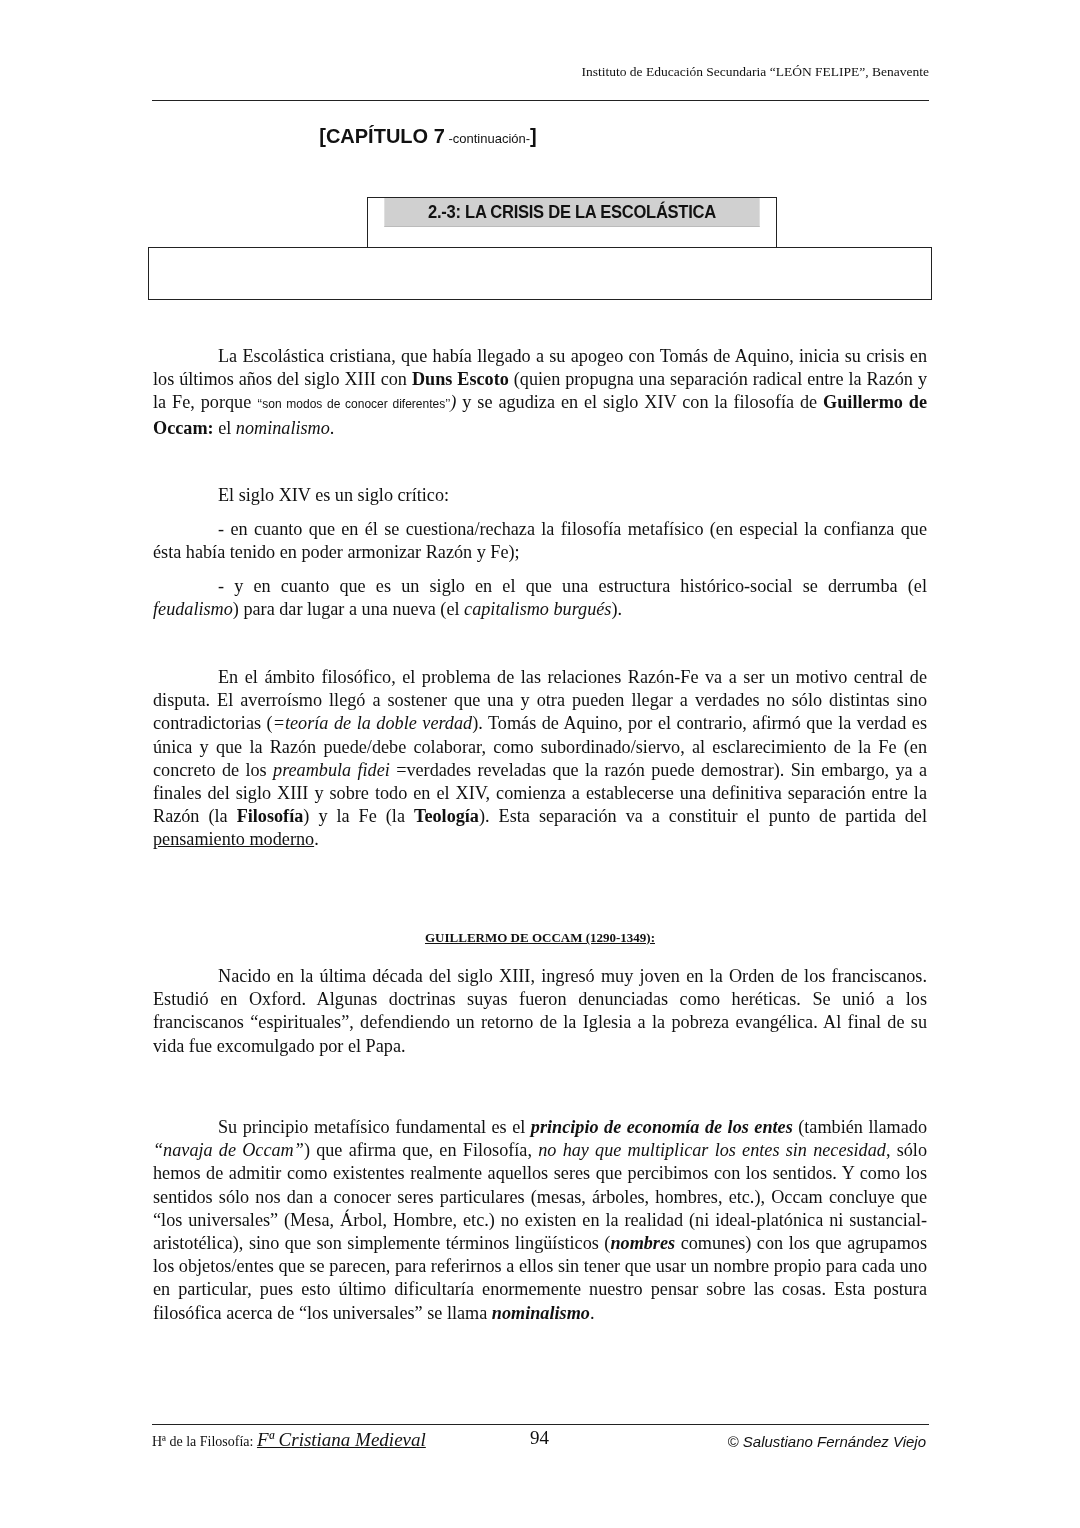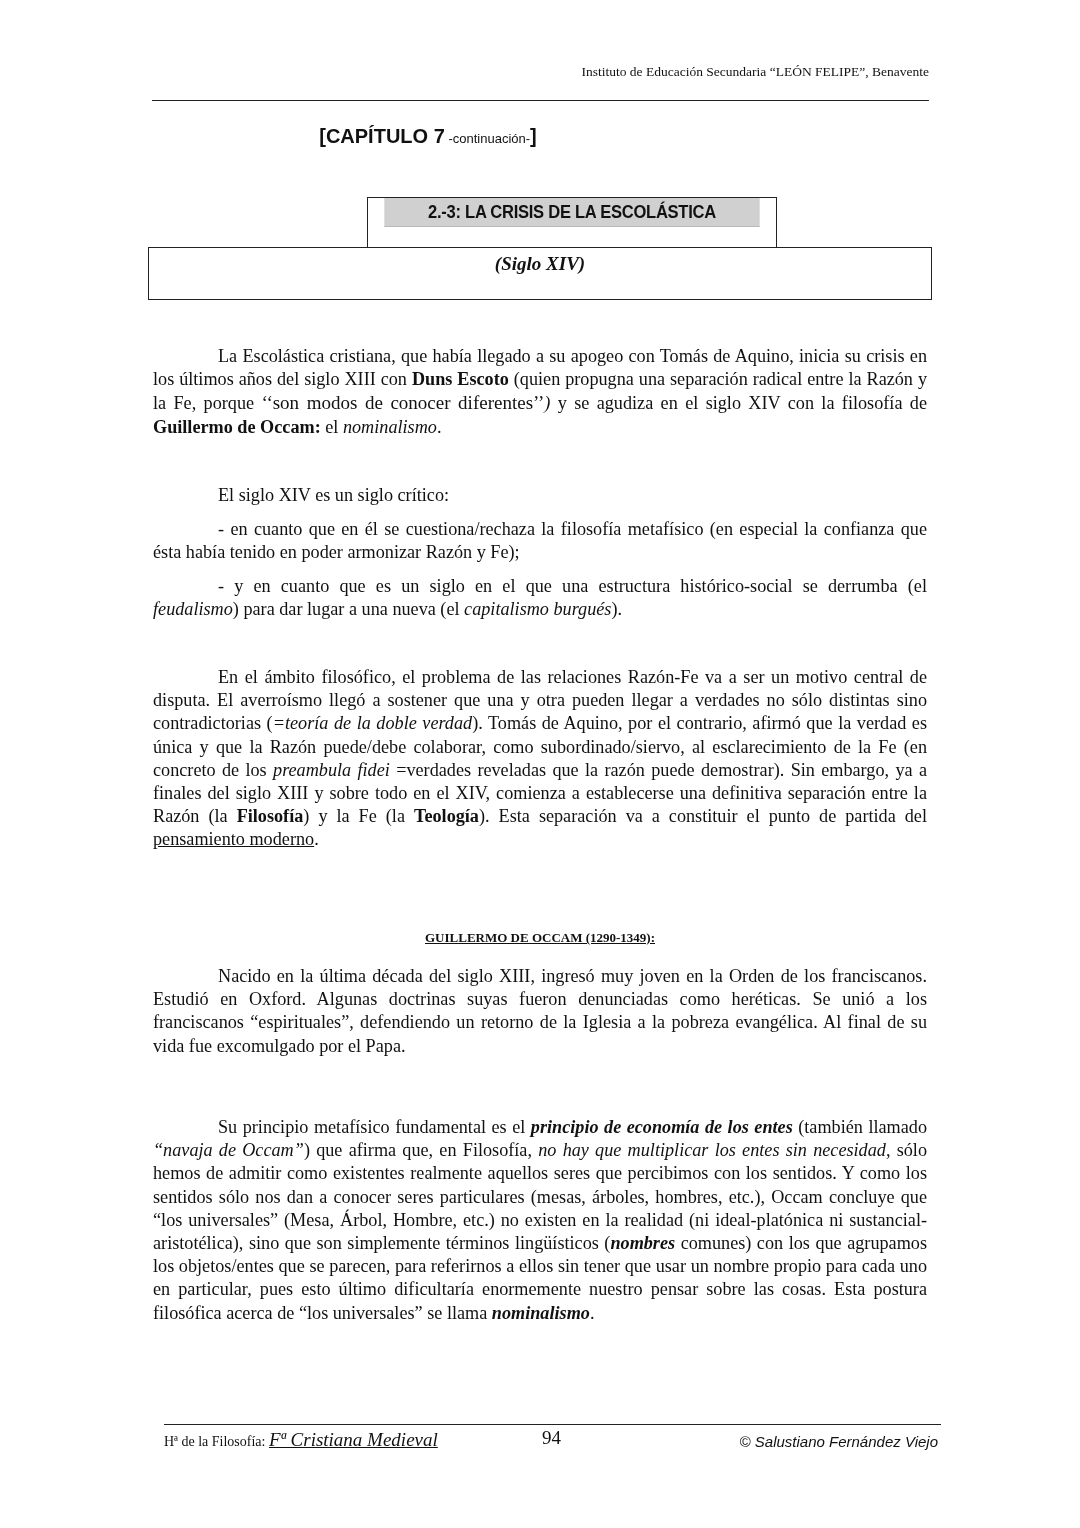--- a/index.html
+++ b/index.html
@@ -15,44 +15,43 @@
          border: 1.5px solid #222; border-bottom: none; box-sizing: border-box; }
   .section-box .band { background: #d0d0d0; height: 28px; border-bottom: 1px solid #bbb;
          text-align: center; font-family: "Liberation Sans", sans-serif; font-weight: bold;
          font-size: 18px; line-height: 28px; letter-spacing: -0.3px; transform: scaleX(0.92); }
   .author-box { position: absolute; left: 148px; top: 247px; width: 784px; height: 53px;
          border: 1.5px solid #222; box-sizing: border-box; text-align: center;
          font-style: italic; font-weight: bold; font-size: 19px; line-height: 23px; padding-top: 4px; }
   .body-text { position: absolute; left: 153px; width: 774px; font-size: 18.2px;
          line-height: 23.2px; text-align: justify; }
   .body-text p { margin: 0; text-indent: 65px; }
-  .mono { font-family: Liberation Serif, serif; font-size: 19px; }
+  .mono { font-family: Liberation Sans, sans-serif; font-size: 12px; }
   .sec-heading { position: absolute; left: 0; width: 1080px; top: 930px; text-align: center;
          font-weight: bold; font-size: 13px; text-decoration: underline; }
-  .footer { position: absolute; left: 164px; top: 1424px; width: 777px; border-top: 1.5px solid #222;
+  .footer { position: absolute; left: 152px; top: 1424px; width: 777px; border-top: 1.5px solid #222;
          height: 30px; }
   .footer .left { position: absolute; left: 0; top: 4px; font-size: 14px; }
   .footer .left .course { font-style: italic; font-size: 19px; text-decoration: underline; }
   .footer .page-num { position: absolute; left: 378px; top: 2px; font-size: 19px; }
   .footer .right { position: absolute; right: 3px; top: 8px; font-family: "Liberation Sans", sans-serif;
          font-style: italic; font-size: 15px; }
 </style>
 </head>
 <body>
 
 <div class="page-header">Instituto de Educación Secundaria “LEÓN FELIPE”, Benavente</div>
 
 <div class="chapter-title"><span>[CAPÍTULO 7</span><span class="sub"> -continuación-</span><span>]</span></div>
 
 <div class="section-box">
   <div class="band">2.-3: LA CRISIS DE LA ESCOLÁSTICA</div>
 </div>
 
 <div class="author-box">
-  <div>(Siglo XIV)</div>
 </div>
 
 <div class="body-text" style="top:345px;">
   <p><span>La Escolástica cristiana, que había llegado a su apogeo con Tomás de Aquino, inicia su crisis en los últimos años del siglo XIII con </span><b>Duns Escoto</b><span> (quien propugna una separación radical entre la Razón y la Fe, porque </span><span class="mono">‘‘son modos de conocer diferentes’’</span><i>)</i><span> y se agudiza en el siglo XIV con la filosofía de </span><b>Guillermo de Occam:</b><span> el </span><i>nominalismo</i><span>.</span></p>
 </div>
 
 <div class="body-text" style="top:484px;">
   <p>El siglo XIV es un siglo crítico:</p>
 </div>
 

